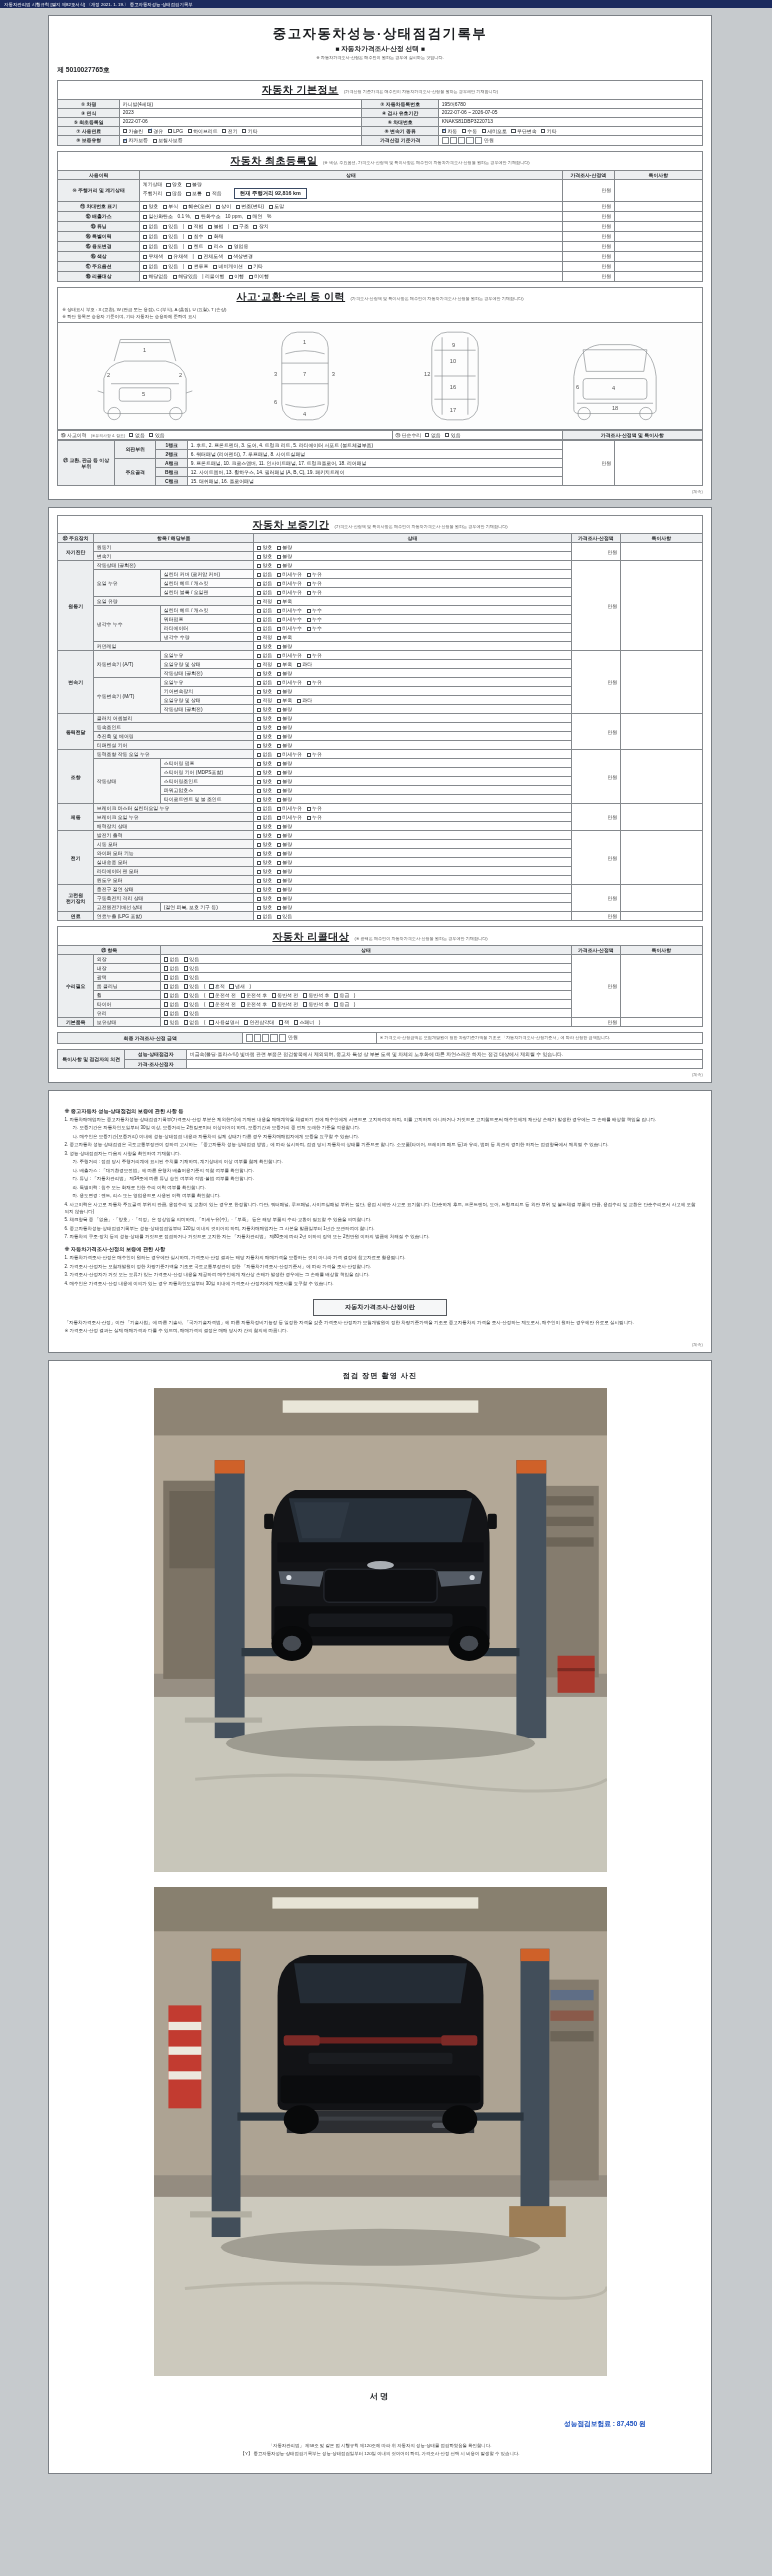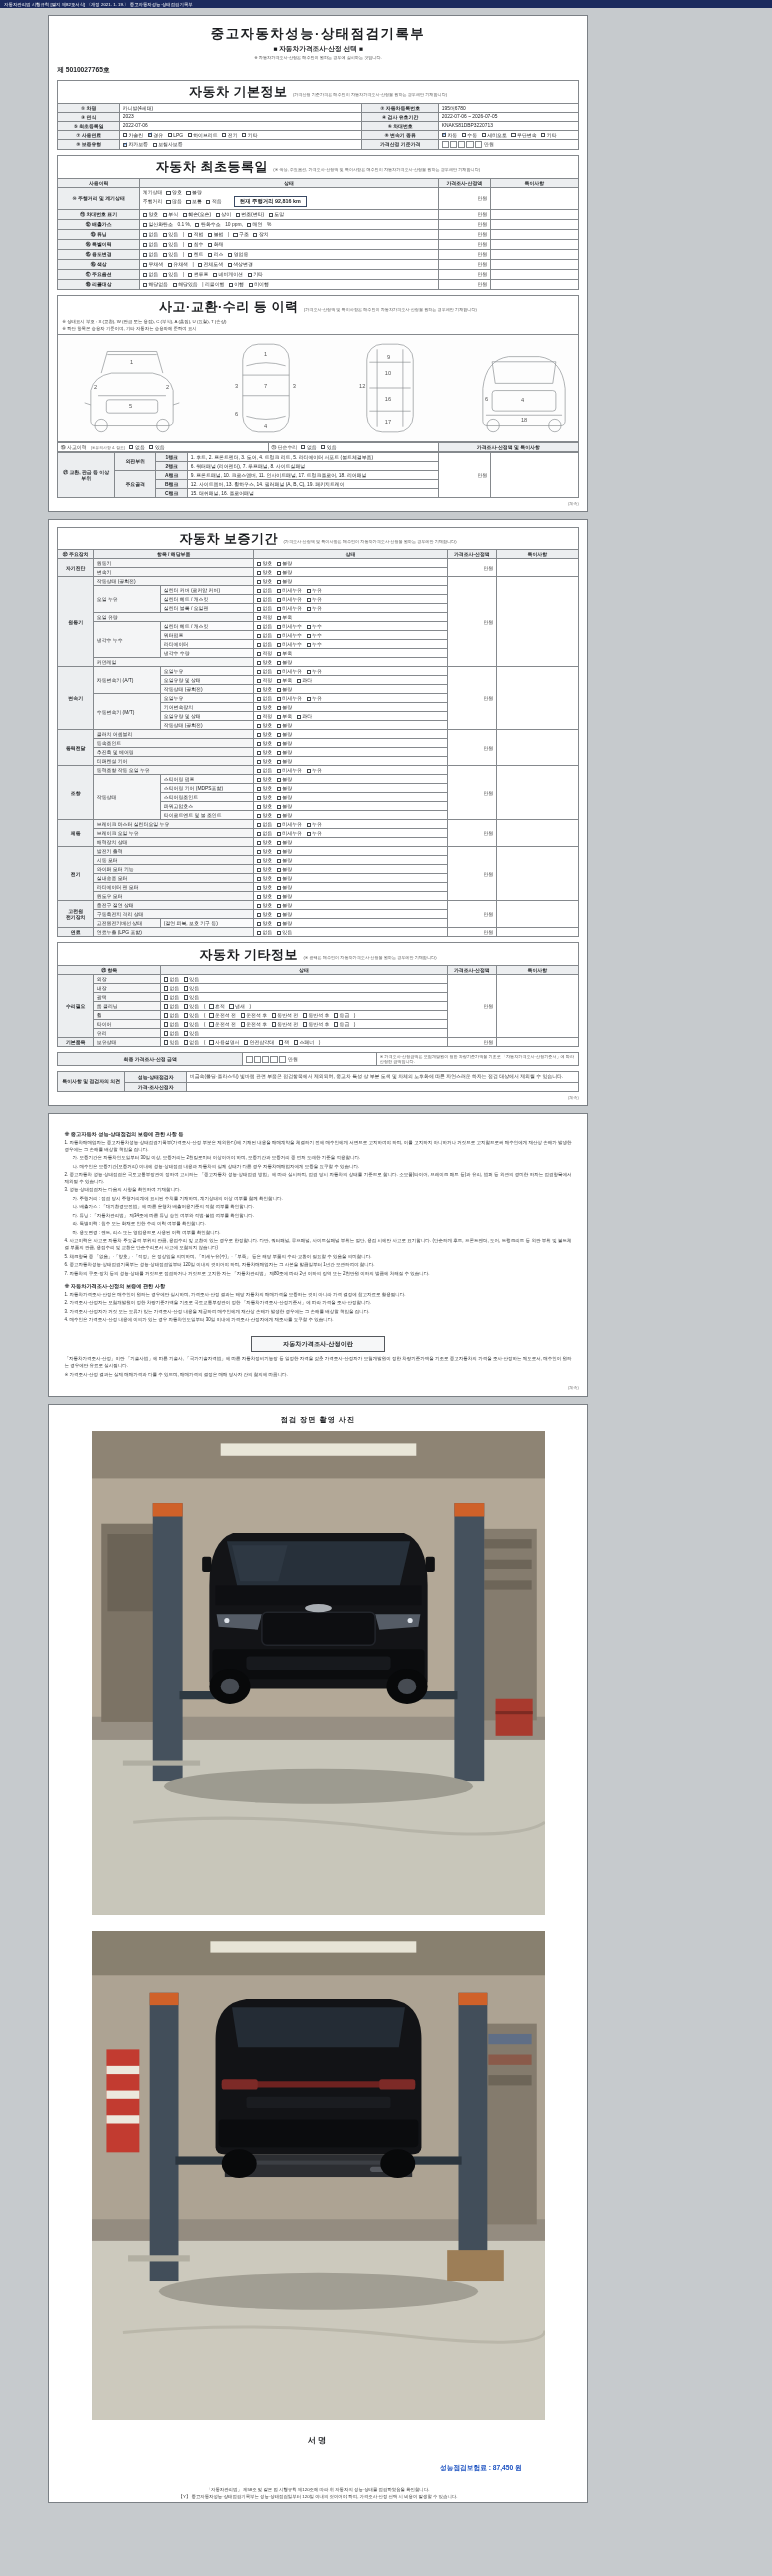--- a/index.html
+++ b/index.html
@@ -9,34 +9,34 @@
     background:#c6cacd;
     font-family:"Liberation Sans","DejaVu Sans",sans-serif;
     color:#1c1e21;
   }
   .topbar{
     height:8.2px; background:#1b2a5e; color:#fff;
     font-size:4.4px; display:flex; justify-content:space-between;
     align-items:center; padding:0 4.1px;
   }
   .card{
-    width:540px; margin:7.2px auto 0 48px;
+    width:664px; margin:7.2px auto 0 48px;
     background:#fff; border:0.5px solid #7b8085;
     padding:6.2px 8.2px 5.2px;
   }
   .doc-head{ text-align:center; padding:2.1px 0 1px; }
   .doc-title{ font-size:13.4px; font-weight:bold; letter-spacing:1.5px; }
   .doc-subtitle{ font-size:6.7px; font-weight:bold; margin-top:2.1px; }
   .doc-note{ font-size:4.1px; color:#444; margin-top:1px; }
   .doc-number{ text-align:left; font-size:6.7px; font-weight:bold; margin:5.2px 0 3.1px; }
   .sechead{
     border:0.5px solid #85898d; border-bottom:none; background:#fff;
     text-align:center; padding:2.1px 1px 1.5px; margin-top:5.2px;
   }
-  .sechead b{ font-size:13px; letter-spacing:0.5px; }
+  .sechead b{ font-size:10px; letter-spacing:0.5px;text-decoration:underline; }
   .secnote{ font-size:4.1px; color:#555; margin-left:3.1px; }
   .t{ width:100%; border-collapse:collapse; table-layout:fixed; }
   .t th,.t td{
     border:0.5px solid #85898d; font-size:4.9px; padding:1px 2.6px;
     vertical-align:middle; overflow:hidden; word-break:keep-all;
   }
   .t th{ background:#eceef0; font-weight:bold; text-align:center; }
   .lab{ background:#eceef0; text-align:center; font-weight:bold; }
   .glab{ background:#eceef0; text-align:center; font-weight:bold; }
   .ilab{ background:#f4f5f6; text-align:left; }
@@ -590,21 +590,21 @@
           <td class="glab" rowspan="1">연료</td>
           <td class="ilab" colspan="2">연료누출 (LPG 포함)</td>
           <td class="state"><span class="cb-item"><span class="cb"></span><span class="cb-lab">없음</span></span><span class="cb-item"><span class="cb"></span><span class="cb-lab">있음</span></span></td>
           <td class="price" rowspan="1">만원</td>
           <td class="note" rowspan="1"></td>
         </tr>
       </tbody>
   </table>
 
   <div class="sechead">
-    <b>자동차 기타정보</b>
+    <b>자동차 리콜대상</b>
     <span class="secnote">(※ 광택은 매수인이 자동차가격조사·산정을 원하는 경우에만 기재합니다)</span>
   </div>
   <table class="t">
     <colgroup>
         <col style="width:36px">
         <col style="width:67px">
         <col>
         <col style="width:49px">
         <col style="width:82px">
       </colgroup>
@@ -721,21 +721,21 @@
       <p class="notice-p">4. 매수인은 가격조사·산정 내용에 이의가 있는 경우 자동차인도일부터 30일 이내에 가격조사·산정자에게 재조사를 요구할 수 있습니다.</p>
     </div>
   <div class="pricing-box-title">자동차가격조사·산정이란</div>
   <div class="notice-body" style="padding-top:0">
     <p class="notice-p">「자동차가격조사·산정」이란 「기술사법」에 따른 기술사, 「국가기술자격법」에 따른 자동차정비기능장 등 일정한 자격을 갖춘 가격조사·산정자가 보험개발원이 정한 차량기준가액을 기초로 중고자동차의 가격을 조사·산정하는 제도로서, 매수인이 원하는 경우에만 유료로 실시됩니다.</p>
     <p class="notice-p">※ 가격조사·산정 결과는 실제 매매가격과 다를 수 있으며, 매매가격의 결정은 매매 당사자 간의 합의에 따릅니다.</p>
   </div>
   <div class="cont">(계속)</div>
 </section>
 
-<section class="card" style="padding-bottom:1px">
+<section class="card" style="padding-bottom:16px">
   <div class="photos-title">점검 장면 촬영 사진</div>
 
   <div class="photo-wrap">
     <svg width="453" height="484" viewBox="0 0 880 940">
       <rect width="880" height="940" fill="#b3a897"></rect>
       <rect width="880" height="92" fill="#8e8474"></rect>
       <rect x="250" y="24" width="380" height="24" fill="#e9e6d8"></rect>
       <rect x="0" y="555" width="880" height="48" fill="#978f83"></rect>
       <rect x="0" y="600" width="880" height="340" fill="#c8c6ba"></rect>
       <rect x="18" y="180" width="120" height="385" fill="#7c7365"></rect>

